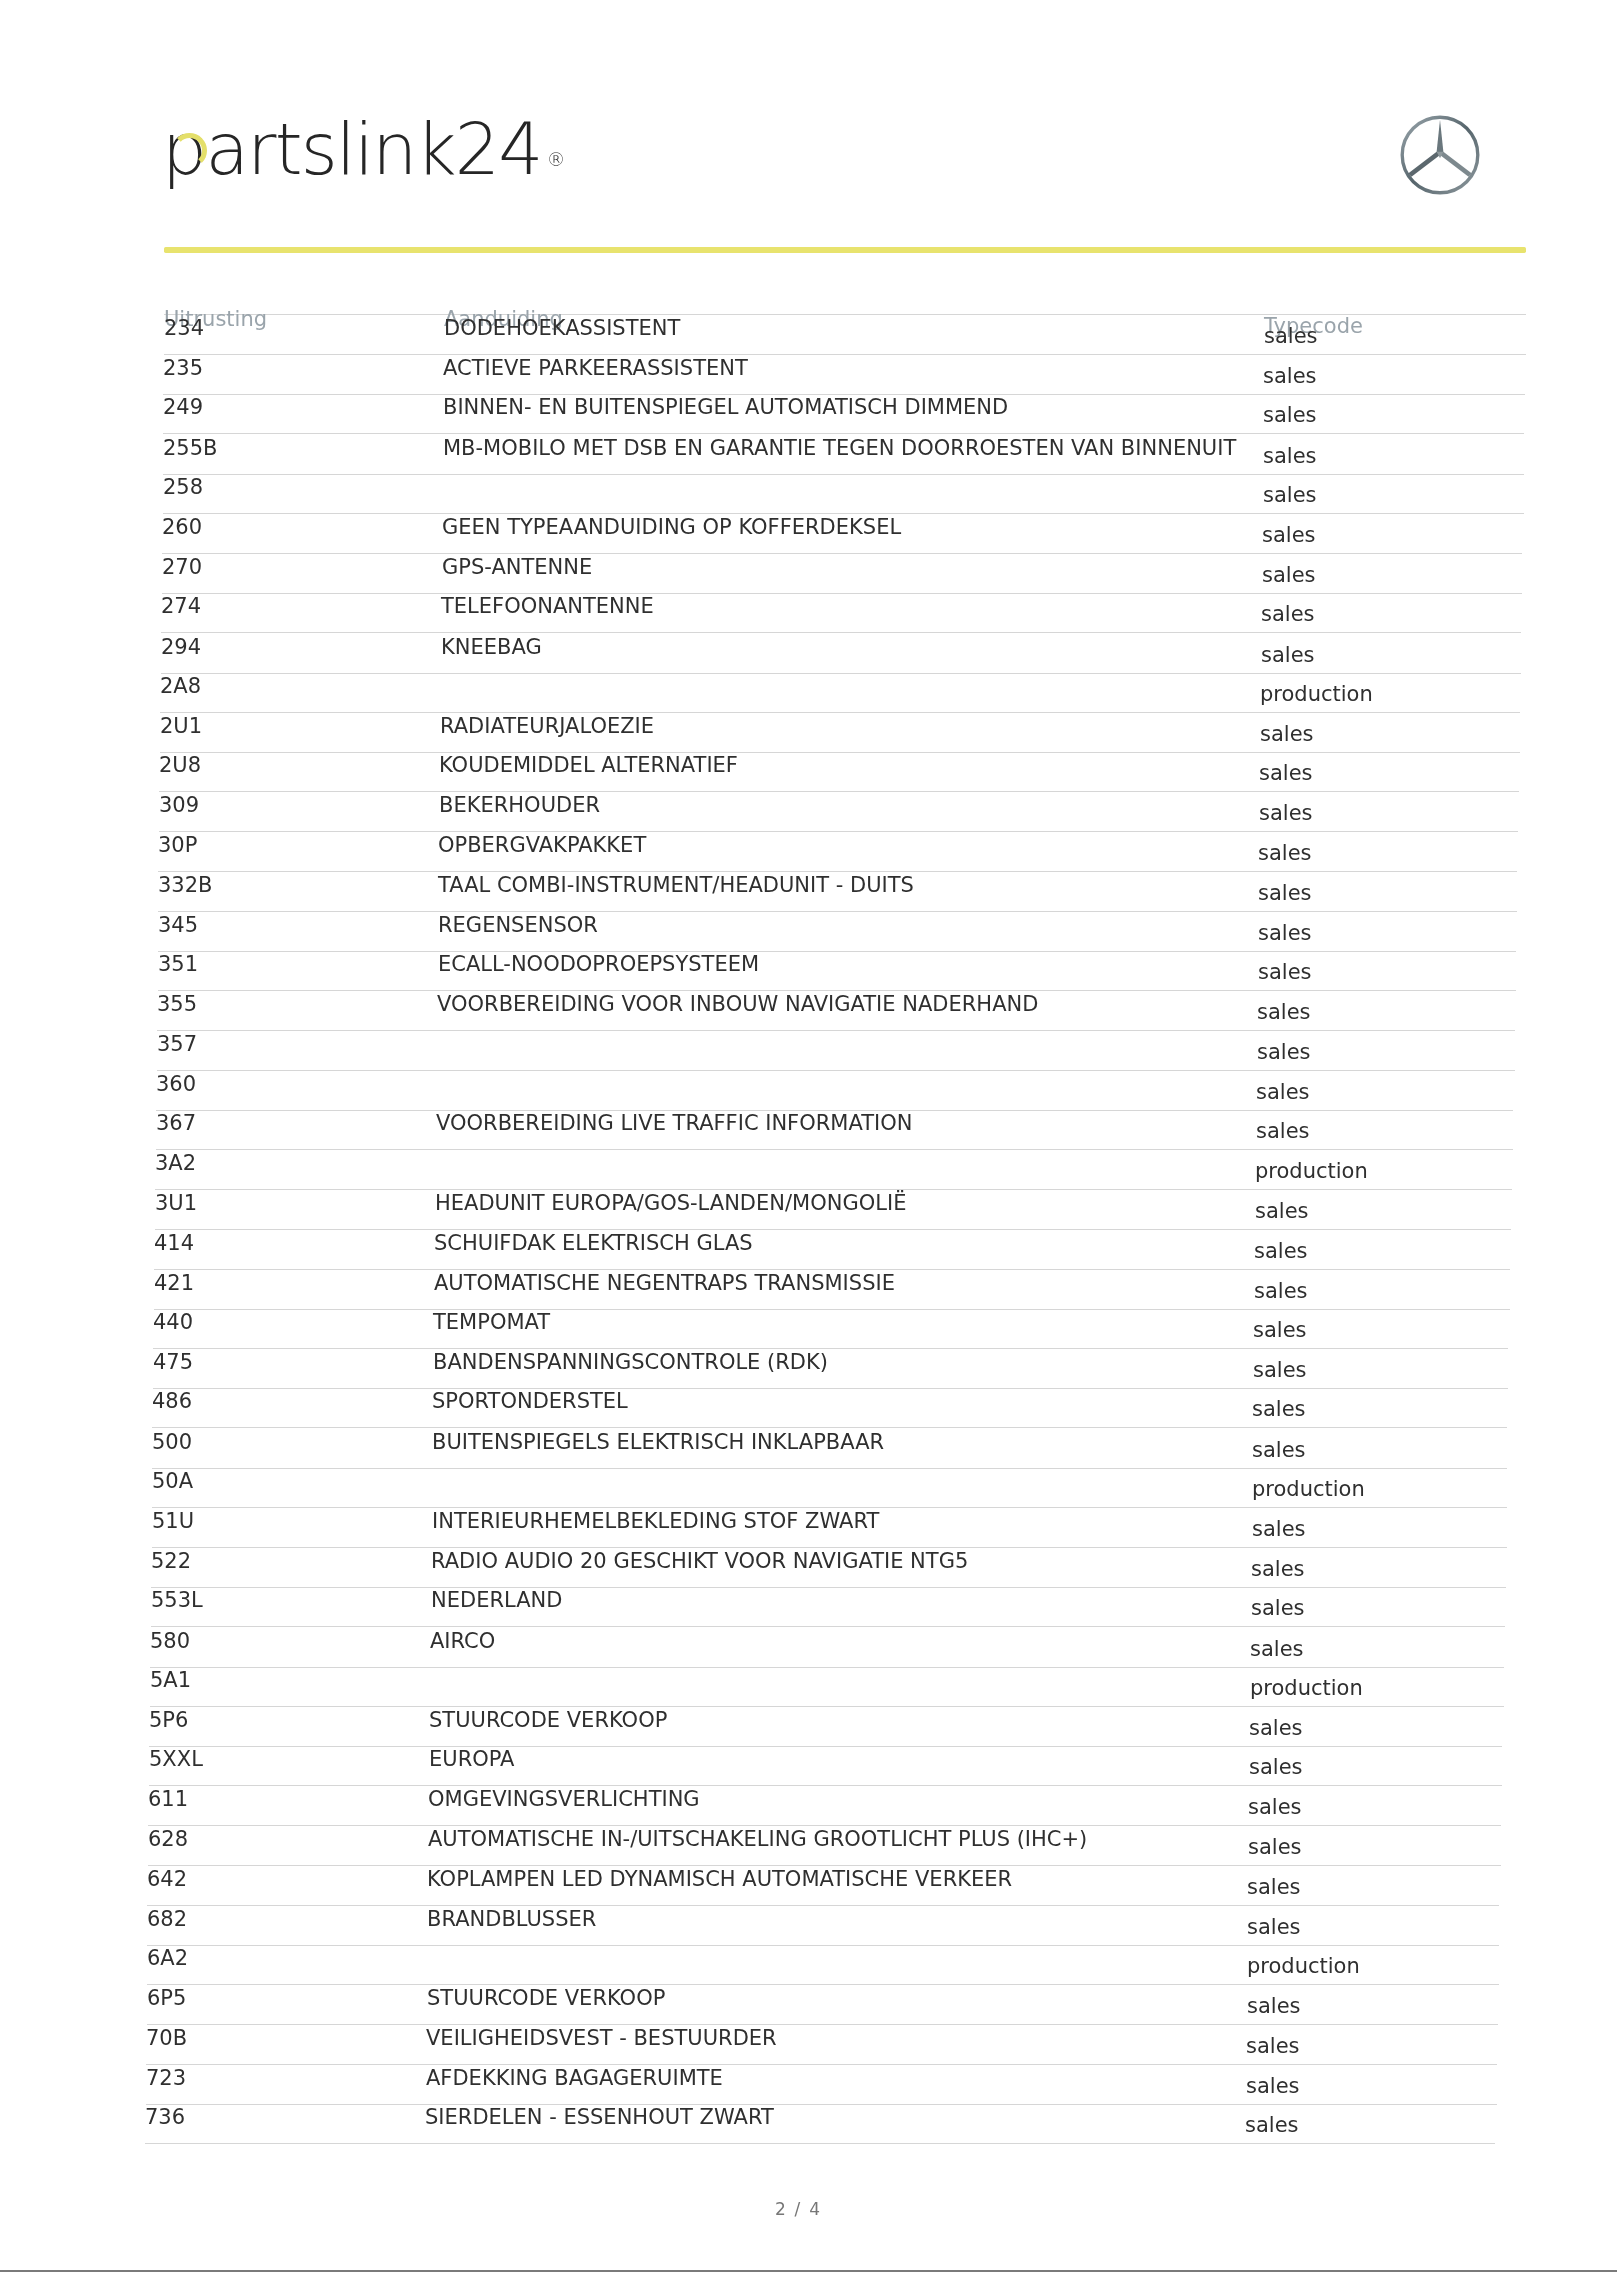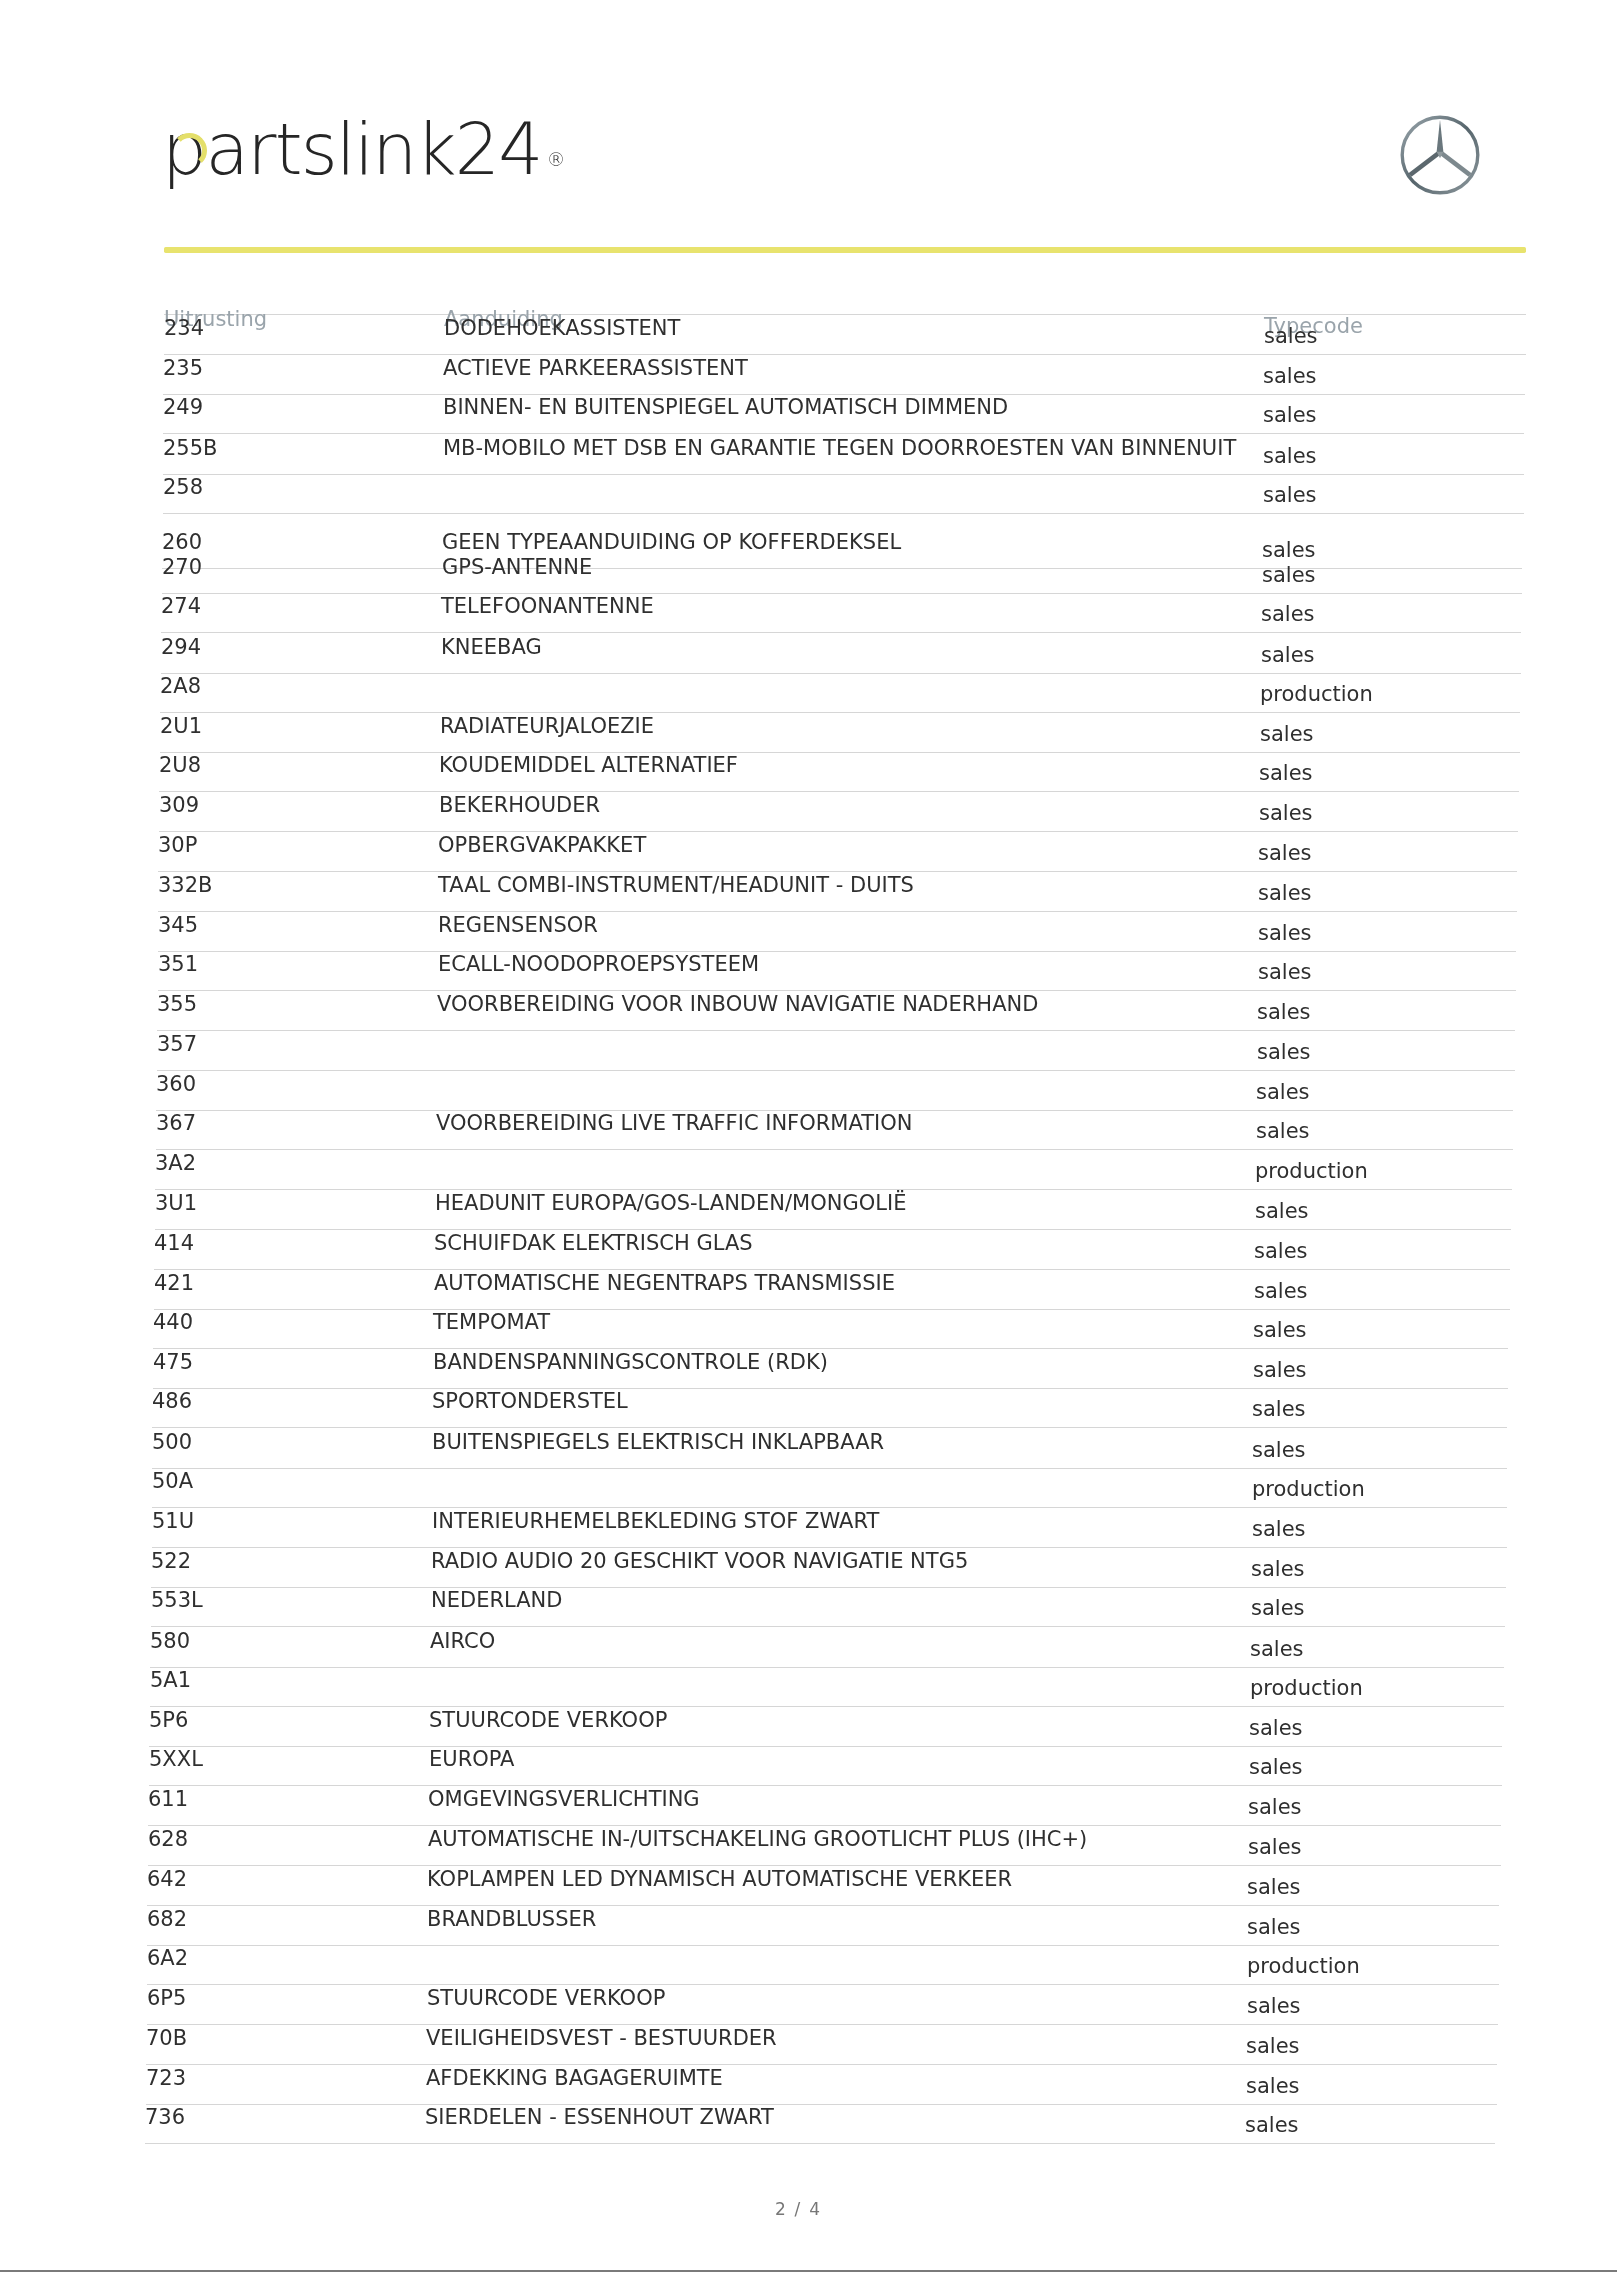--- a/index.html
+++ b/index.html
@@ -76,21 +76,21 @@
     </div>
     <div class="row" style="left: 163px; top: 434px; width: 1361px;">
       <span class="c1">255B</span>
       <span class="c2">MB-MOBILO MET DSB EN GARANTIE TEGEN DOORROESTEN VAN BINNENUIT</span>
       <span class="c3">sales</span>
     </div>
     <div class="row" style="left: 163px; top: 473px; width: 1361px;">
       <span class="c1">258</span>
       <span class="c3">sales</span>
     </div>
-    <div class="row" style="left: 162px; top: 513px; width: 1360px; margin-top: 15px;">
+    <div class="row" style="left: 162px; top: 513px; width: 1360px;">
       <span class="c1">260</span>
       <span class="c2">GEEN TYPEAANDUIDING OP KOFFERDEKSEL</span>
       <span class="c3">sales</span>
     </div>
     <div class="row" style="left: 162px; top: 553px; width: 1360px;">
       <span class="c1">270</span>
       <span class="c2">GPS-ANTENNE</span>
       <span class="c3">sales</span>
     </div>
     <div class="row" style="left: 161px; top: 592px; width: 1360px;">

